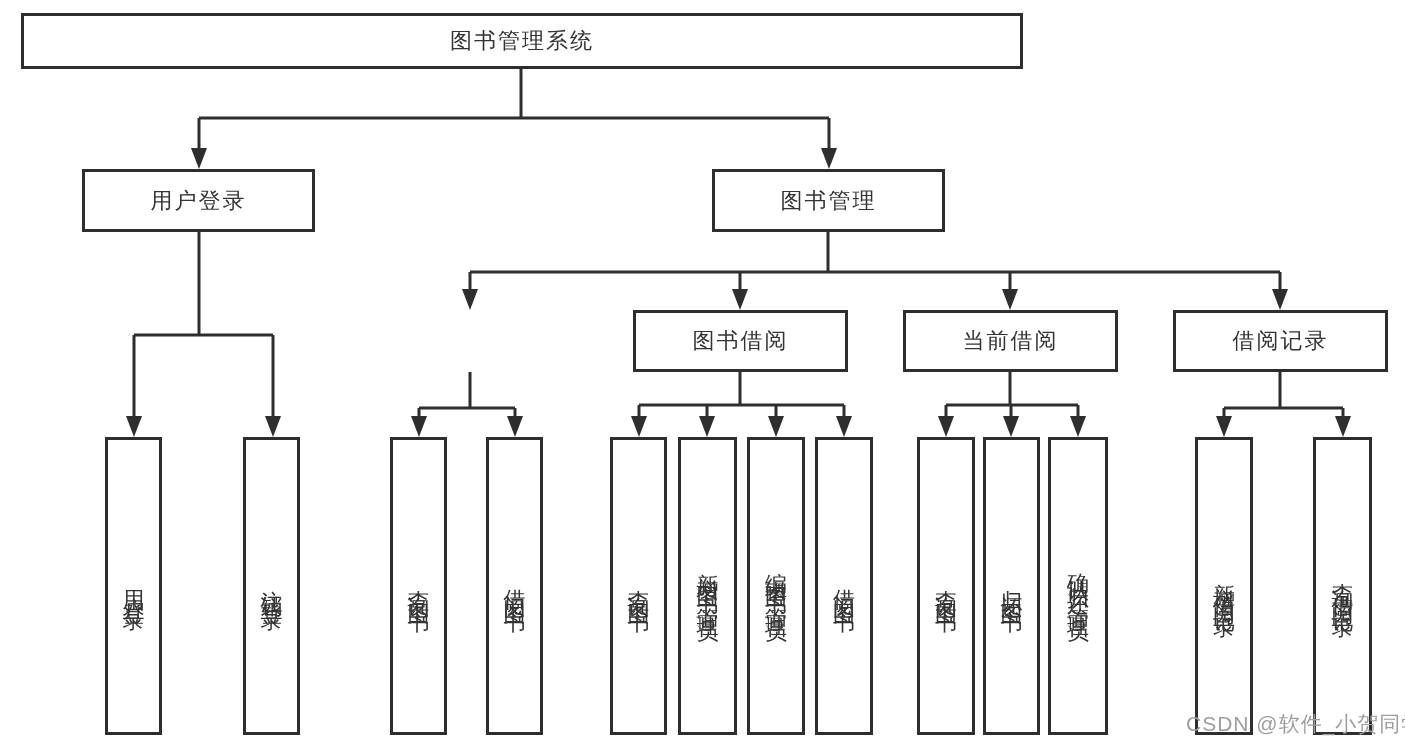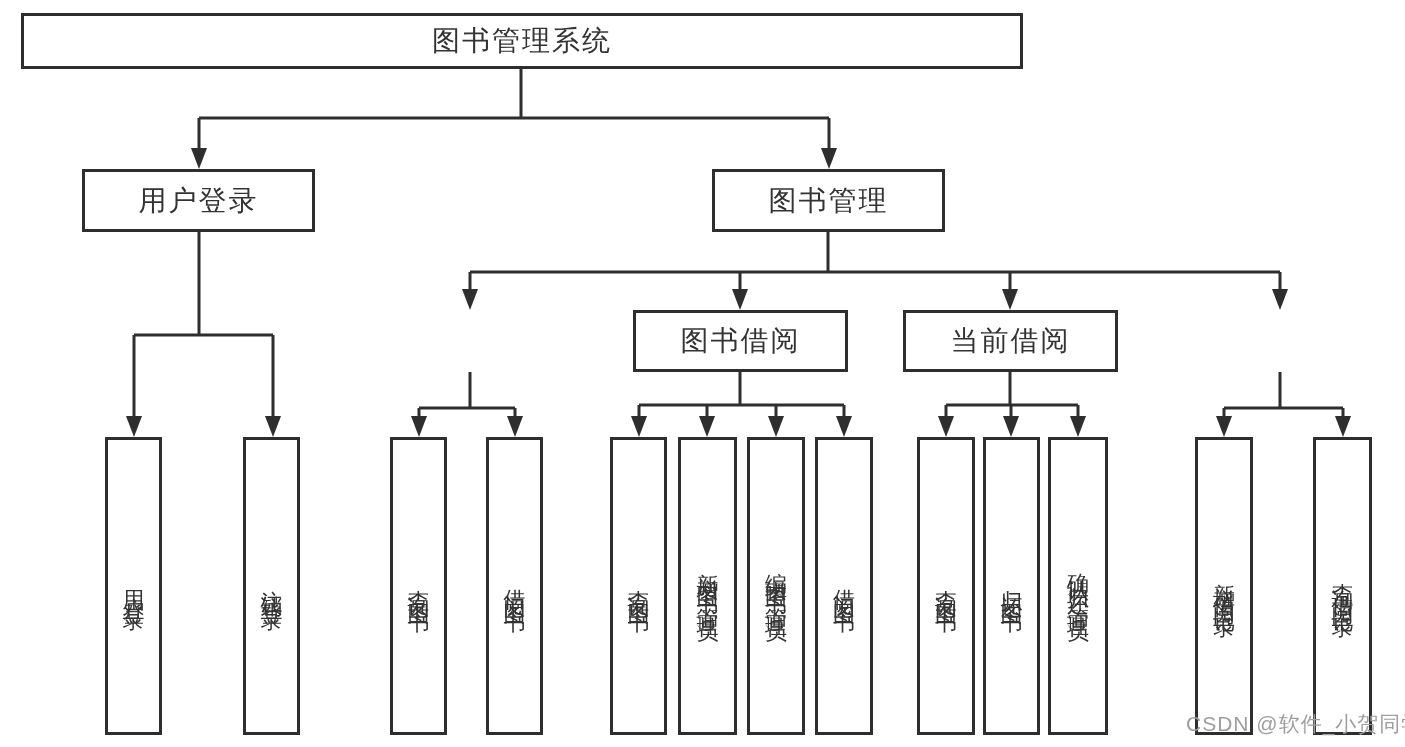--- a/index.html
+++ b/index.html
@@ -17,21 +17,21 @@
   svg.wires polygon { fill: #2e2e2e; stroke: none; }
   .box {
     position: absolute;
     background: #ffffff;
     border: 3px solid #2e2e2e;
     display: flex;
     align-items: center;
     justify-content: center;
     color: #333333;
   }
-  .hbox { font-size: 28px; letter-spacing: 2px; white-space: nowrap; }
+  .hbox { font-size: 22px; letter-spacing: 2px; white-space: nowrap; }
   .leaf { top: 437px; height: 298px; }
   .leaf-label {
     writing-mode: vertical-rl;
     text-orientation: mixed;
     font-size: 22px;
     letter-spacing: 7px;
     line-height: 1;
     color: #333333;
     white-space: nowrap;
   }
@@ -94,20 +94,21 @@
     </g>
   </svg>
 
   <div class="box hbox" style="left:21px; top:13px; width:1002px; height:56px;">图书管理系统</div>
 
   <div class="box hbox" style="left:82px; top:169px; width:233px; height:63px;">用户登录</div>
   <div class="box hbox" style="left:712px; top:169px; width:233px; height:63px;">图书管理</div>
 
   <div class="box hbox" style="left:903px; top:310px; width:215px; height:62px;">当前借阅</div>
   <div class="box hbox" style="left:633px; top:310px; width:215px; height:62px;">图书借阅</div>
+  <div class="box hbox" style="left:1173px; top:310px; width:215px; height:62px;">借阅记录</div>
 
   <div class="box leaf" style="left:105px; width:57px;">
     <span class="leaf-label">用户登录</span>
   </div>
   <div class="box leaf" style="left:243px; width:57px;">
     <span class="leaf-label">注销登录</span>
   </div>
 
   <div class="box leaf" style="left:390px; width:57px;">
     <span class="leaf-label">查询图书</span>

